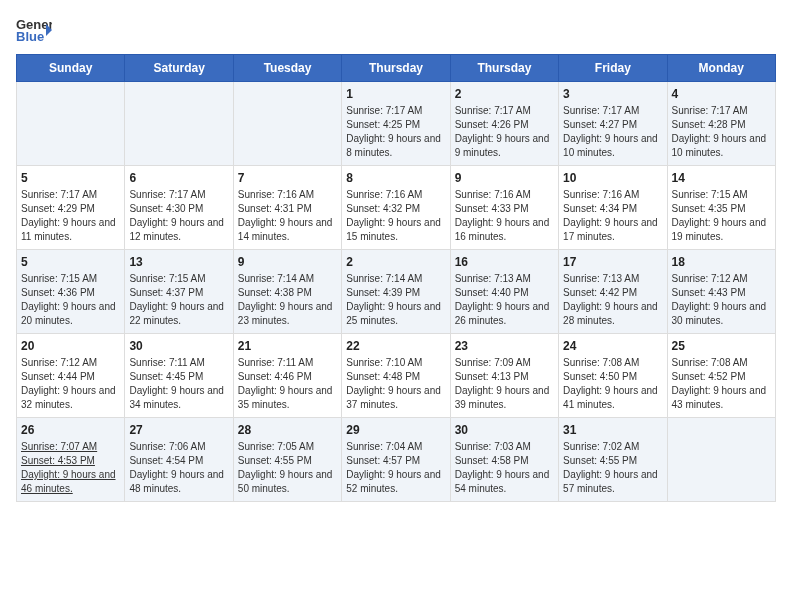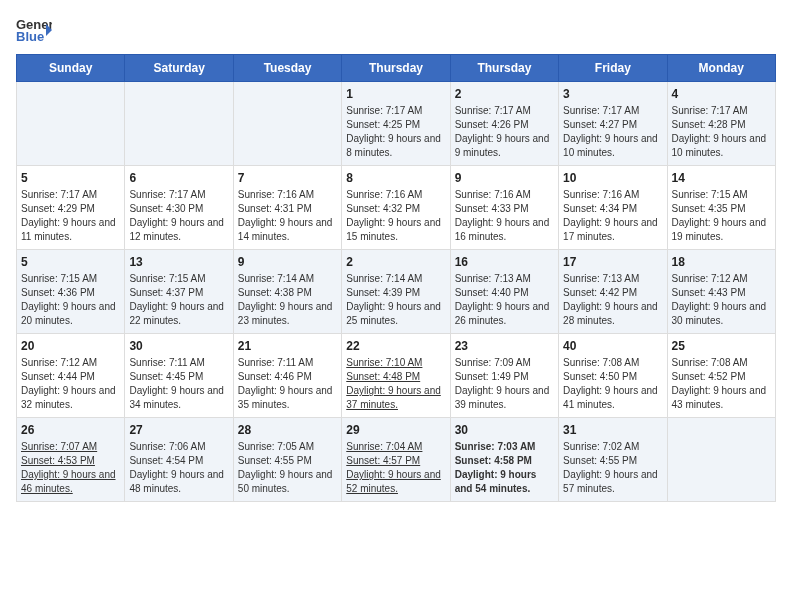--- a/index.html
+++ b/index.html
@@ -240,32 +240,32 @@
 Daylight: 9 hours and 34 minutes.</div>
         </td>
         <td>
           <span class="day-num">21</span>
           <div class="day-info" style="white-space: pre-line;">Sunrise: 7:11 AM
 Sunset: 4:46 PM
 Daylight: 9 hours and 35 minutes.</div>
         </td>
         <td>
           <span class="day-num">22</span>
-          <div class="day-info" style="white-space: pre-line; text-decoration: underline;">Sunrise: 7:10 AM
+          <div class="day-info" style="white-space: pre-line;">Sunrise: 7:10 AM
 Sunset: 4:48 PM
 Daylight: 9 hours and 37 minutes.</div>
         </td>
         <td>
           <span class="day-num">23</span>
           <div class="day-info" style="white-space: pre-line;">Sunrise: 7:09 AM
-Sunset: 1:49 PM
+Sunset: 4:13 PM
 Daylight: 9 hours and 39 minutes.</div>
         </td>
         <td>
-          <span class="day-num">40</span>
+          <span class="day-num">24</span>
           <div class="day-info" style="white-space: pre-line;">Sunrise: 7:08 AM
 Sunset: 4:50 PM
 Daylight: 9 hours and 41 minutes.</div>
         </td>
         <td>
           <span class="day-num">25</span>
           <div class="day-info" style="white-space: pre-line;">Sunrise: 7:08 AM
 Sunset: 4:52 PM
 Daylight: 9 hours and 43 minutes.</div>
         </td>
@@ -284,27 +284,27 @@
 Daylight: 9 hours and 48 minutes.</div>
         </td>
         <td>
           <span class="day-num">28</span>
           <div class="day-info" style="white-space: pre-line;">Sunrise: 7:05 AM
 Sunset: 4:55 PM
 Daylight: 9 hours and 50 minutes.</div>
         </td>
         <td>
           <span class="day-num">29</span>
-          <div class="day-info" style="white-space: pre-line; text-decoration: underline;">Sunrise: 7:04 AM
+          <div class="day-info" style="white-space: pre-line;">Sunrise: 7:04 AM
 Sunset: 4:57 PM
 Daylight: 9 hours and 52 minutes.</div>
         </td>
         <td>
           <span class="day-num">30</span>
-          <div class="day-info" style="white-space: pre-line; font-weight: bold;">Sunrise: 7:03 AM
+          <div class="day-info" style="white-space: pre-line;">Sunrise: 7:03 AM
 Sunset: 4:58 PM
 Daylight: 9 hours and 54 minutes.</div>
         </td>
         <td>
           <span class="day-num">31</span>
           <div class="day-info" style="white-space: pre-line;">Sunrise: 7:02 AM
 Sunset: 4:55 PM
 Daylight: 9 hours and 57 minutes.</div>
         </td>
         <td></td>

